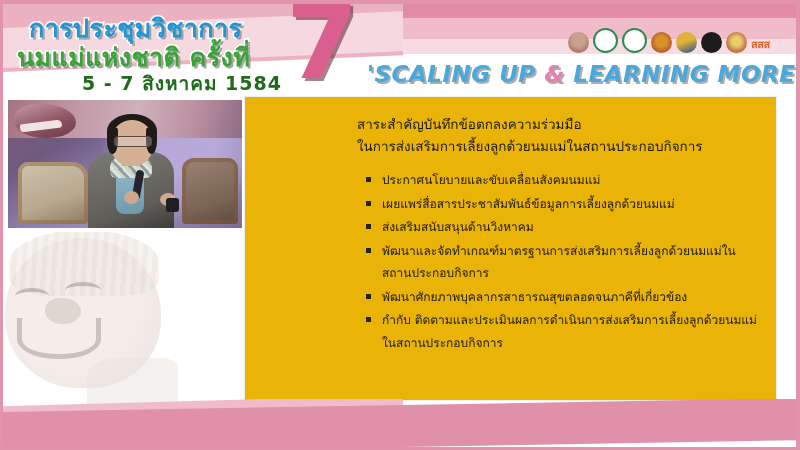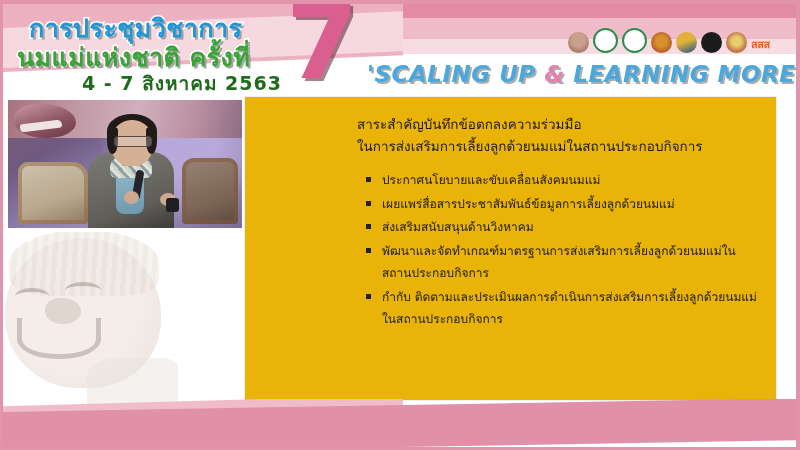--- a/index.html
+++ b/index.html
@@ -485,21 +485,21 @@
     <div class="band-dark"></div>
     <div class="band-mid"></div>
     <div class="band-light"></div>
     <div class="band-skew"></div>
     <div class="band-skew2"></div>
 
     <div class="numeral-seven">7</div>
 
     <div class="title-th-1">การประชุมวิชาการ</div>
     <div class="title-th-2">นมแม่แห่งชาติ ครั้งที่</div>
-    <div class="title-date">4 - 7 สิงหาคม 2563</div>
+    <div class="title-date">5 - 7 สิงหาคม 1584</div>
 
     <div class="tagline">
       <span>'SCALING UP </span><span class="amp">&amp;</span><span> LEARNING MORE'</span>
     </div>
 
     <div class="logo-row">
       <div class="logo" style="background:radial-gradient(circle at 50% 38%, #c9a08d 0 40%, #8a5a4a 100%);"></div>
       <div class="logo" style="background:#ffffff;border:2px solid #2e8b4f;"></div>
       <div class="logo" style="background:#ffffff;border:2px solid #2e8b4f;"></div>
       <div class="logo" style="background:radial-gradient(circle at 50% 45%, #d8922c 0 32%, #a03323 100%);"></div>
@@ -561,20 +561,21 @@
       <li>
         <span class="sq"></span>
         <span>ส่งเสริมสนับสนุนด้านวิงหาคม</span>
       </li>
       <li>
         <span class="sq"></span>
         <span>พัฒนาและจัดทำเกณฑ์มาตรฐานการส่งเสริมการเลี้ยงลูกด้วยนมแม่ในสถานประกอบกิจการ</span>
       </li>
       <li>
         <span class="sq"></span>
+        <span>พัฒนาศักยภาพบุคลากรสาธารณสุขตลอดจนภาคีที่เกี่ยวข้อง</span>
       </li>
       <li>
         <span class="sq"></span>
         <span>กำกับ ติดตามและประเมินผลการดำเนินการส่งเสริมการเลี้ยงลูกด้วยนมแม่ในสถานประกอบกิจการ</span>
       </li>
     </ul>
   </div>
 
   <div class="bottom-band">
     <div class="bb-light"></div>

